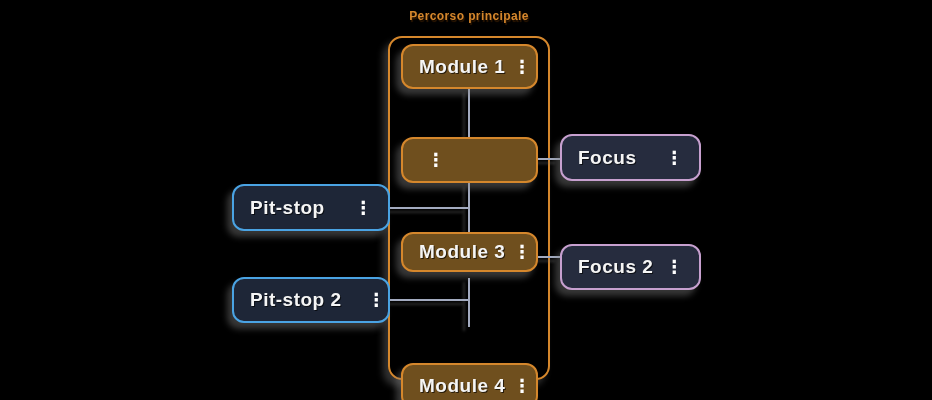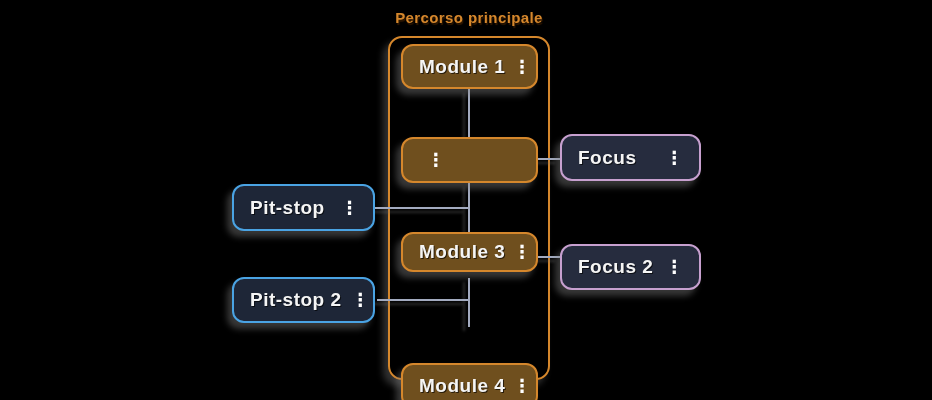--- a/index.html
+++ b/index.html
@@ -22,21 +22,21 @@
   }
   
   .subgraph{
     position:absolute;left:388px;top:36px;width:162px;height:344px;
     border:2px solid var(--subgraph-border);border-radius:14px;
     box-sizing:border-box;background:transparent;
     box-shadow:-5px 6px 7px rgba(130,130,130,.38);
   }
   .subgraph-label{
     position:absolute;left:388px;top:9px;width:162px;
-    text-align:center;font-size:15px;font-weight:bold;letter-spacing:.4px;
+    text-align:center;font-size:12px;font-weight:bold;letter-spacing:.4px;
     color:var(--subgraph-label);text-shadow:1px 2px 1px rgba(60,30,0,.8);
     white-space:nowrap;
   }
   
   .edge{
     position:absolute;background:var(--edge);
     box-shadow:-5px 4px 3px rgba(120,120,120,.40);
   }
   .edge.v{width:2px;}
   .edge.h{height:2px;}
@@ -62,23 +62,23 @@
     padding-left:8px;user-select:none;
   }
   .module{background:var(--module-fill);border:2px solid var(--module-border);left:401px;width:137px;}
   #module1{top:44px;height:45px;}
   #module2{top:137px;height:46px;}
   #module3{top:232px;height:40px;}
   #module4{top:327px;height:45px;margin-top:36px;}
   .focus{background:var(--focus-fill);border:2px solid var(--focus-border);left:560px;width:141px;}
   #focus{top:134px;height:47px;}
   #focus2{top:244px;height:46px;}
-  .pitstop{background:var(--pitstop-fill);border:2px solid var(--pitstop-border);left:232px;width:143px;gap:8px;}
+  .pitstop{background:var(--pitstop-fill);border:2px solid var(--pitstop-border);left:232px;width:158px;gap:8px;}
   #pitstop{top:184px;height:47px;}
-  #pitstop2{top:277px;height:46px;padding-right:10px;align-items:center;}
+  #pitstop2{top:277px;height:46px;padding-right:2px;align-items:center;}
   #pitstop2 .kebab{padding-left:2px;}
 </style>
 </head>
 <body>
 
 <div class="canvas">
 
   <div class="subgraph"></div>
   <div class="subgraph-label">Percorso principale</div>
 

